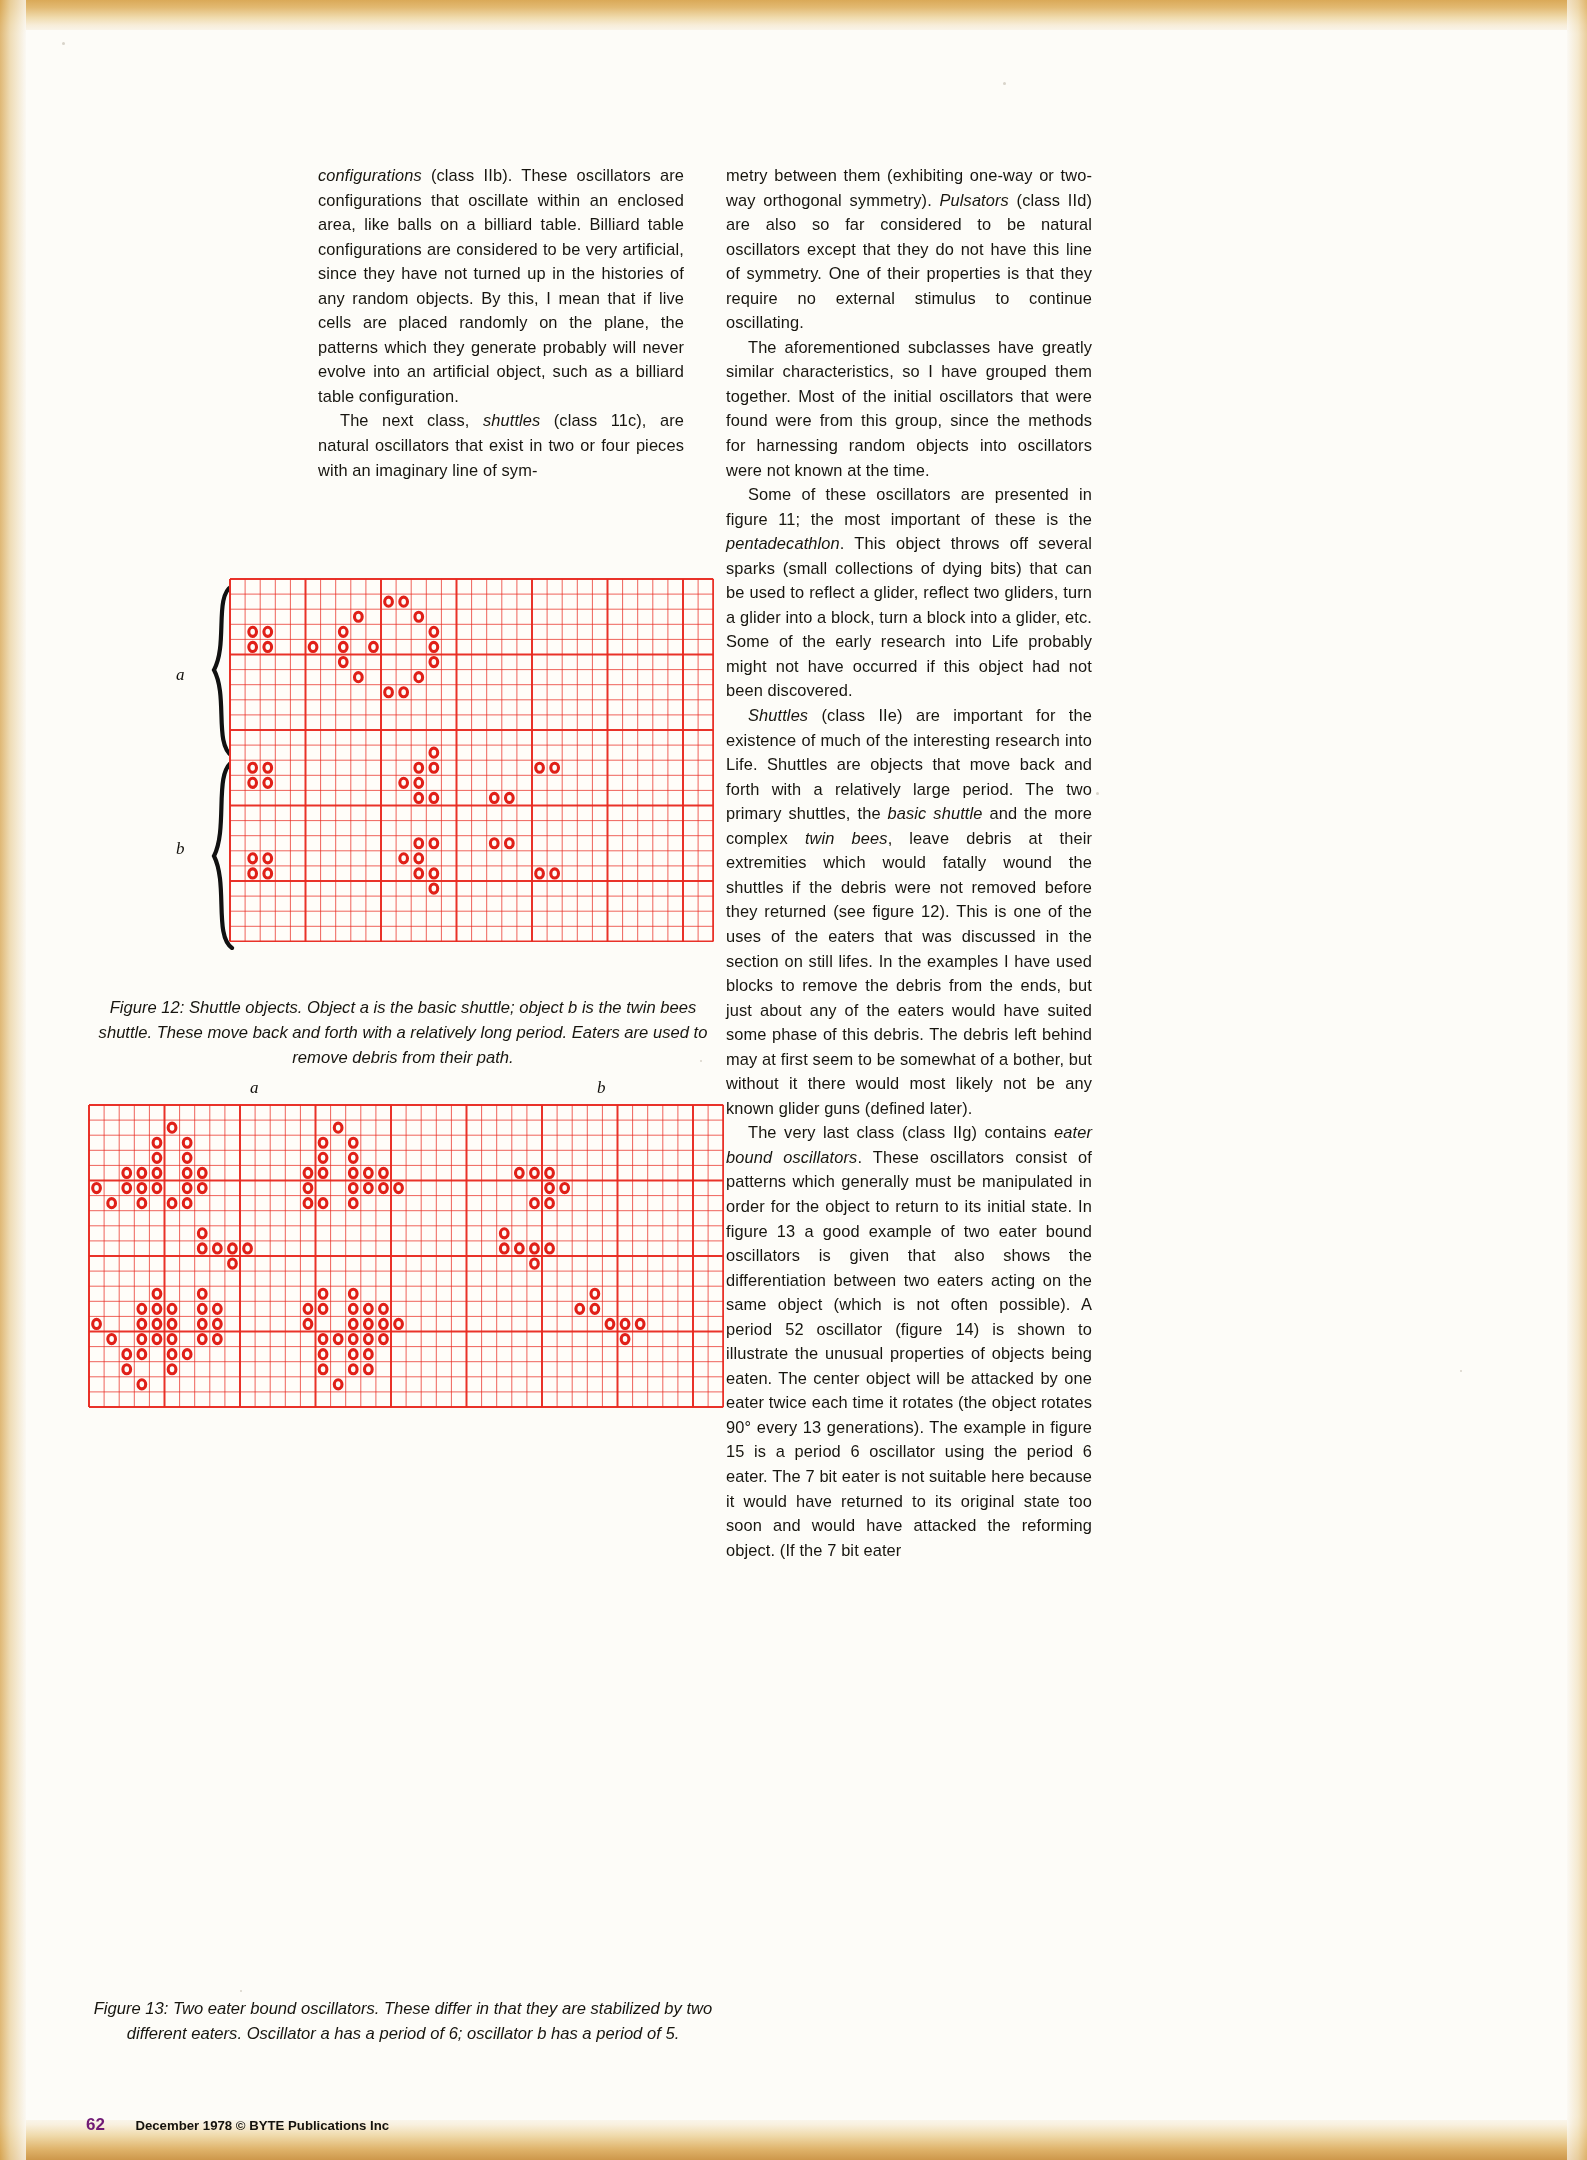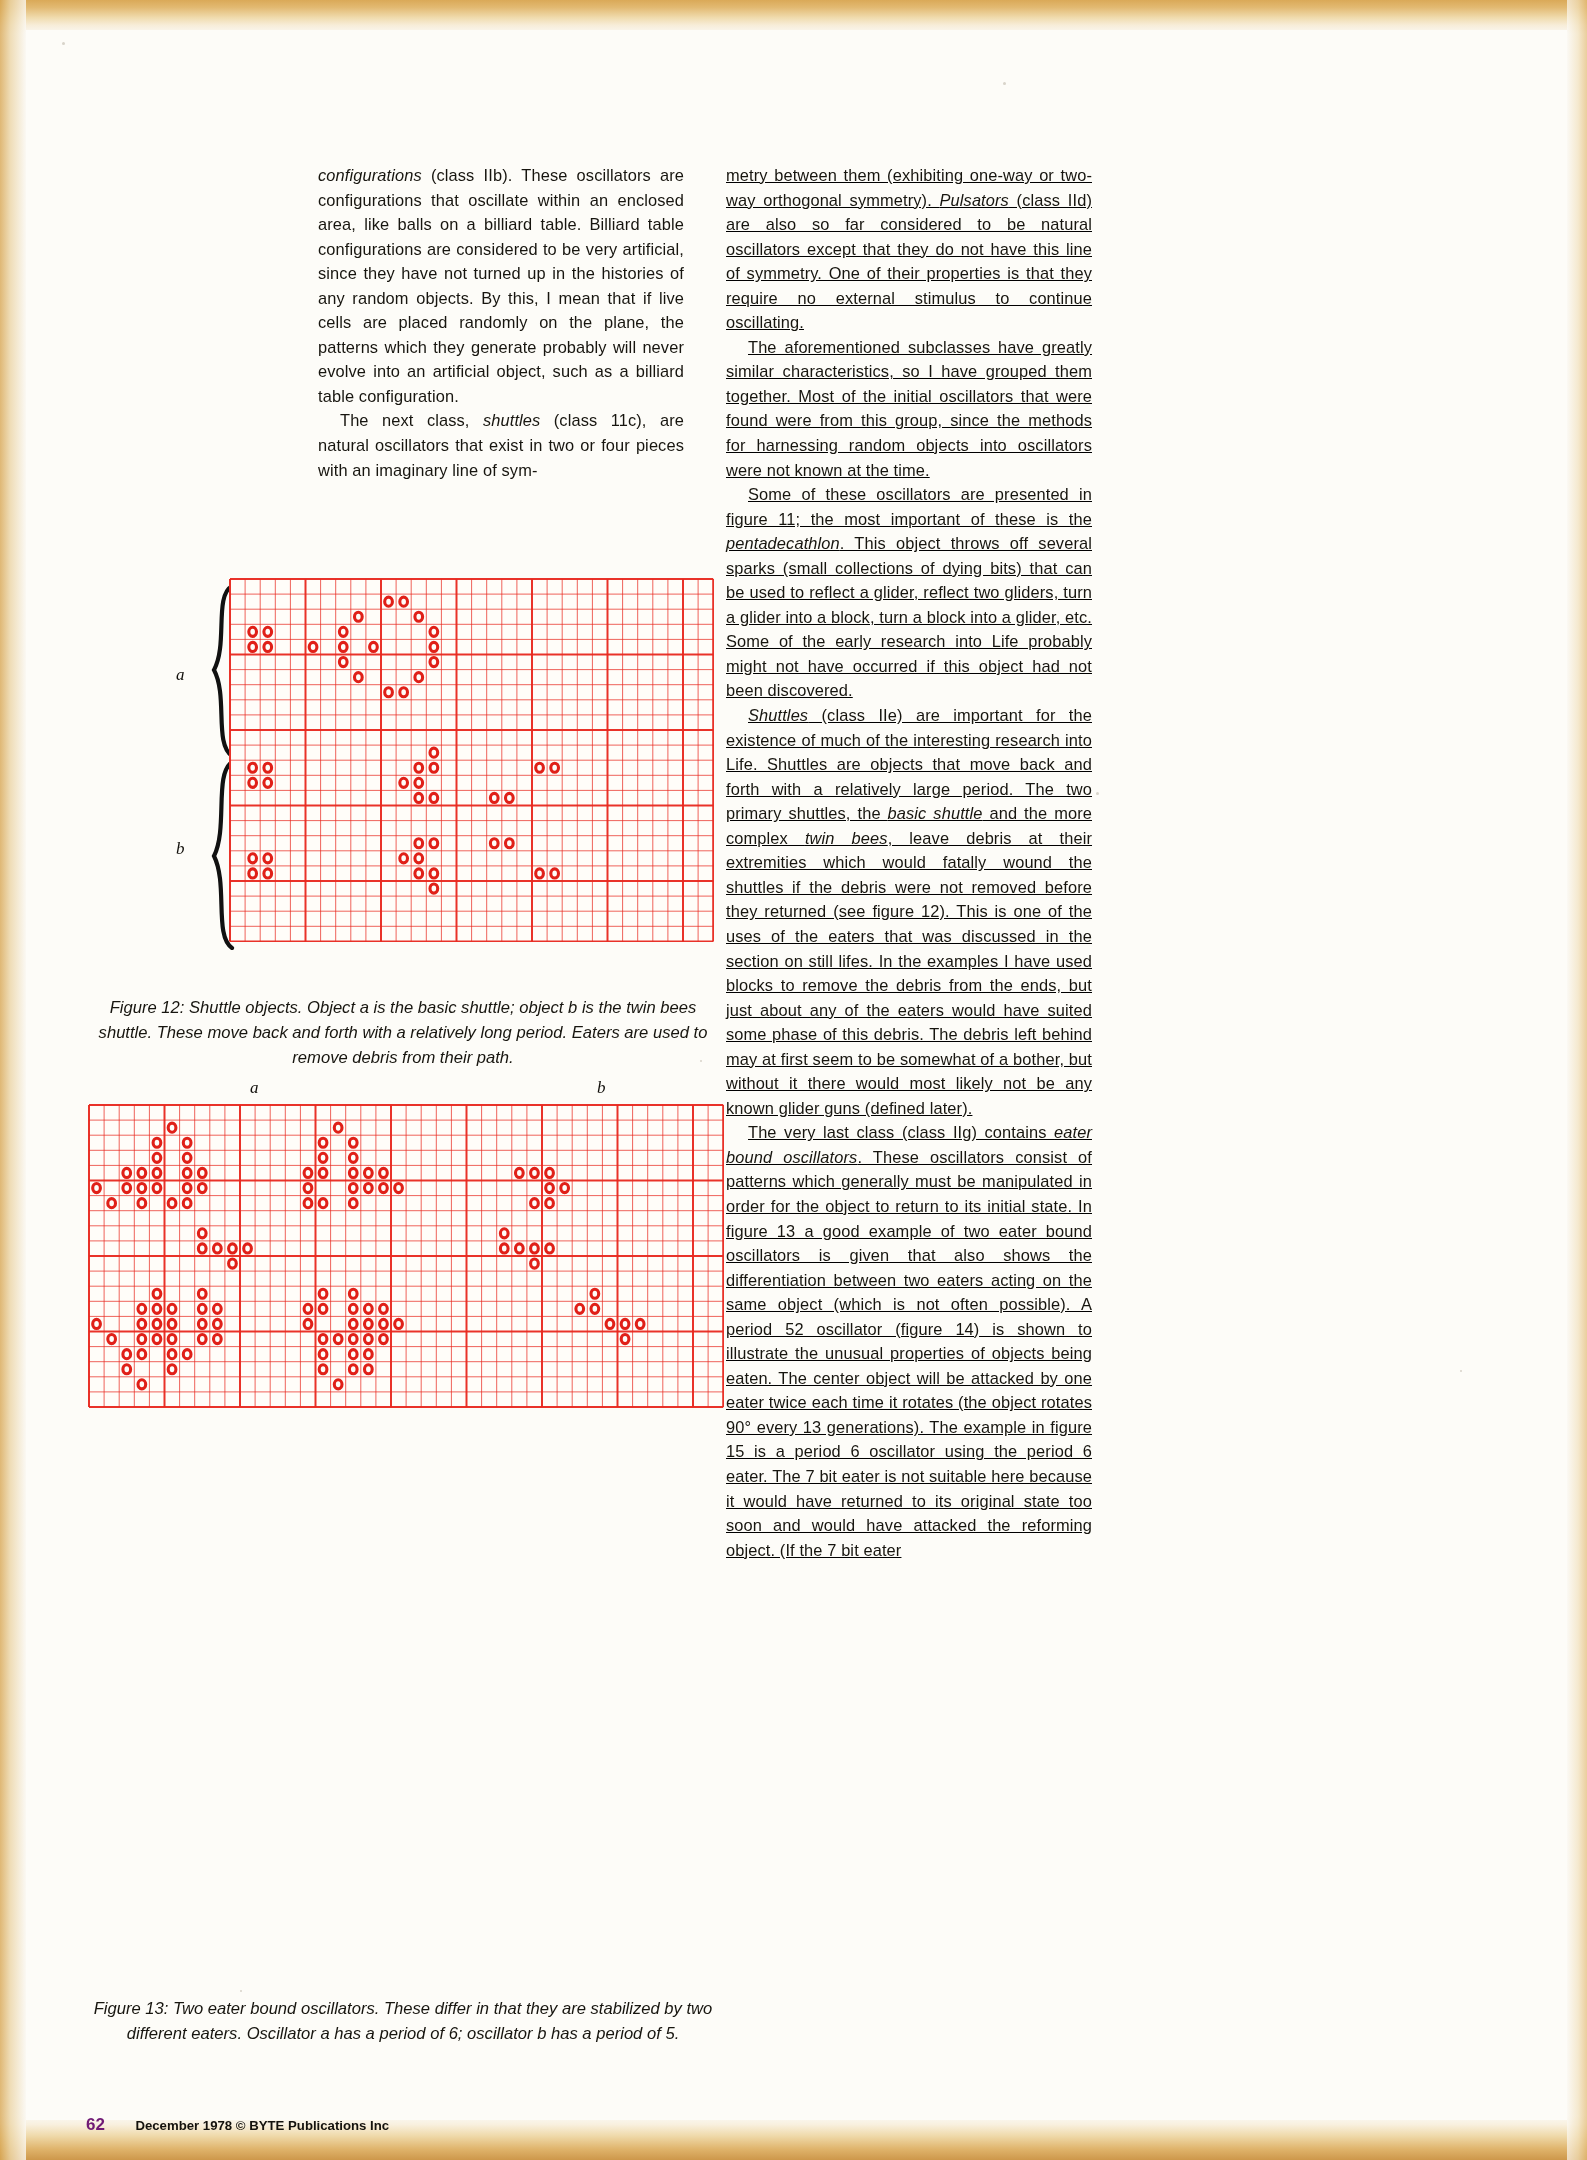--- a/index.html
+++ b/index.html
@@ -23,21 +23,21 @@
     background:linear-gradient(90deg,#d8a755 0%,#ecd6a8 40%,#fbf9f4 100%);opacity:.8;}
   #page-edge-right{right:0;top:0;width:20px;height:2160px;
     background:linear-gradient(270deg,#e3bb77 0%,#f2e2bf 45%,#fbf9f4 100%);opacity:.7;}
   .speck{position:absolute;background:#b9b2a4;border-radius:50%;opacity:.55;}
 
   #sheet{position:absolute;left:26px;top:30px;width:1541px;height:2090px;background:#fdfcf8;}
 
   
   .col{position:absolute;top:90px;width:366px;margin-top:43px;}
   #col-left{left:292px;}
-  #col-right{left:700px;text-decoration:underline;}
+  #col-right{left:700px;}
   .col p{
     margin:0;
     font-size:16.4px;
     line-height:24.55px;
     color:#17150f;
     text-align:justify;
     text-justify:inter-word;
     font-family:"Liberation Sans",sans-serif;
     letter-spacing:.12px;
   }

